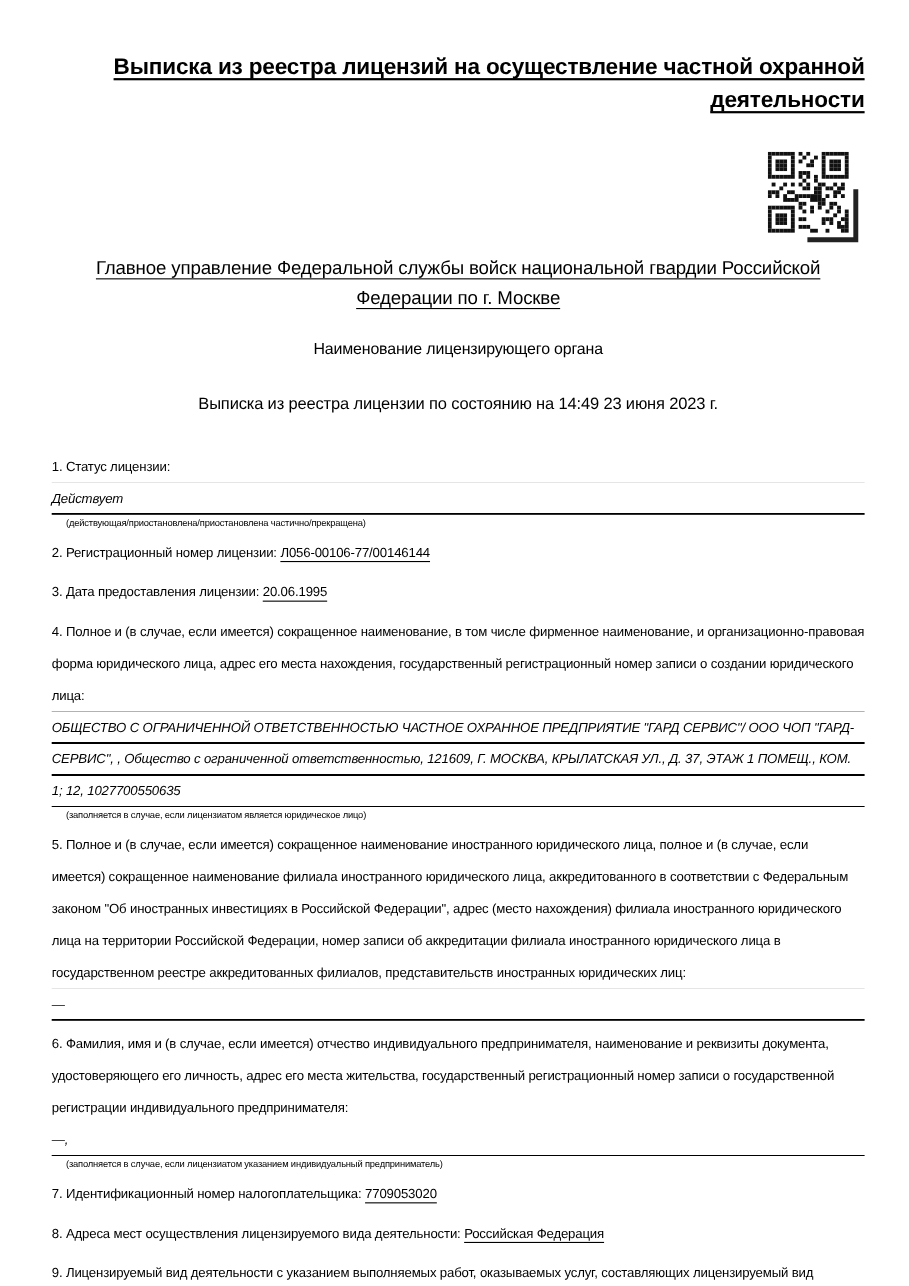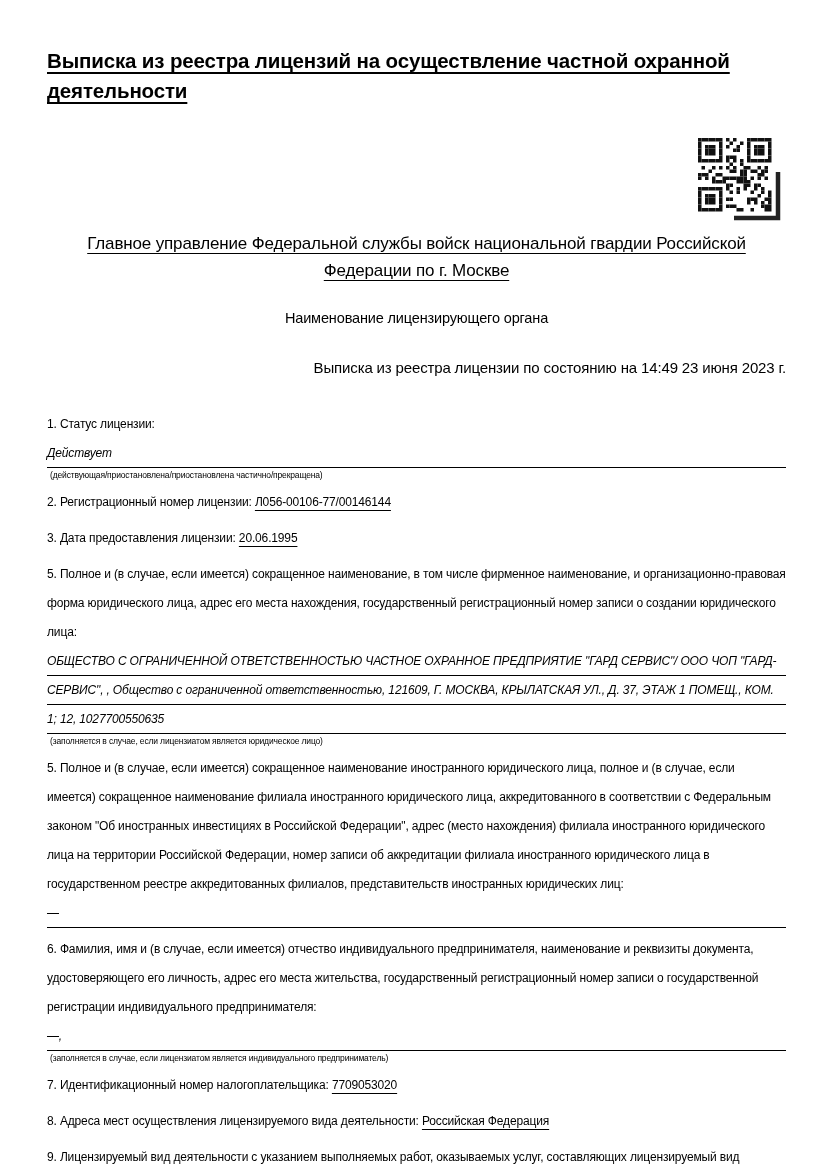--- a/index.html
+++ b/index.html
@@ -5,46 +5,46 @@
   * { margin: 0; padding: 0; box-sizing: border-box; }
   html, body { background: #ffffff; }
   body {
     width: 826px; height: 1169px; overflow: hidden;
     font-family: "Liberation Sans", "DejaVu Sans", sans-serif;
     color: #000; letter-spacing: -0.15px;
   }
   .page { padding: 46px 40px 0 47px; }
 
   .title {
-    font-size: 20.5px; font-weight: 700; text-align: left;
+    font-size: 20.5px; font-weight: 700; text-align: right;
     line-height: 30px; text-decoration: underline; text-underline-offset: 4px;
     text-decoration-thickness: 1.5px; margin-bottom: 32px;
   }
 
   .qr-row { display: flex; justify-content: flex-end; padding-right: 4px; margin-bottom: 8px; }
   .qr-wrap { width: 84px; height: 84px; }
 
   .authority {
     font-size: 17px; font-weight: 500; text-align: center;
     text-decoration: underline; text-underline-offset: 4px;
     line-height: 27px; margin-bottom: 24px;
   }
   .authority-caption { font-size: 14.5px; font-weight: 500; text-align: center; line-height: 20px; margin-bottom: 30px; }
-  .statement { font-size: 15px; font-weight: 500; text-align: right; line-height: 20px; margin-bottom: 32px; }
+  .statement { font-size: 15px; font-weight: 500; text-align: center; line-height: 20px; margin-bottom: 32px; }
 
   .para { font-size: 12px; font-weight: 500; line-height: 29px; }
   .field { margin-bottom: 0; }
   .field + .field { margin-top: 7px; }
 
   .ruled {
     font-size: 12px; font-weight: 500; line-height: 29px;
     background: repeating-linear-gradient(to bottom, transparent 0, transparent 27.6px, #000 27.6px, #000 29px);
     font-style: italic;
   }
-  .note { font-size: 8.5px; font-weight: 400; line-height: 12px; padding-left: 3px; margin: 1px 0 7px 0; }
+  .note { font-size: 8.5px; font-weight: 400; line-height: 12px; padding-left: 3px; margin: 1px 0 7px 10px; }
 
   .uval { text-decoration: underline; text-underline-offset: 3.5px; }
 </style>
 </head>
 <body>
 
 <div class="page">
 
   <h1 class="title">Выписка из реестра лицензий на осуществление частной охранной деятельности</h1>
 
@@ -270,34 +270,34 @@
 
   <div class="field">
     <p class="para"><span>2. Регистрационный номер лицензии:</span> <span class="uval">Л056-00106-77/00146144</span></p>
   </div>
 
   <div class="field">
     <p class="para"><span>3. Дата предоставления лицензии:</span> <span class="uval">20.06.1995</span></p>
   </div>
 
   <div class="field">
-    <p class="para">5. Полное и (в случае, если имеется) сокращенное наименование, в том числе фирменное наименование, и организационно-правовая форма юридического лица, адрес его места нахождения, государственный регистрационный номер записи о создании юридического лица:</p>
+    <p class="para">4. Полное и (в случае, если имеется) сокращенное наименование, в том числе фирменное наименование, и организационно-правовая форма юридического лица, адрес его места нахождения, государственный регистрационный номер записи о создании юридического лица:</p>
     <div class="ruled">ОБЩЕСТВО С ОГРАНИЧЕННОЙ ОТВЕТСТВЕННОСТЬЮ ЧАСТНОЕ ОХРАННОЕ ПРЕДПРИЯТИЕ "ГАРД СЕРВИС"/ ООО ЧОП "ГАРД-СЕРВИС", , Общество с ограниченной ответственностью, 121609, Г. МОСКВА, КРЫЛАТСКАЯ УЛ., Д. 37, ЭТАЖ 1 ПОМЕЩ., КОМ. 1; 12, 1027700550635</div>
     <div class="note">(заполняется в случае, если лицензиатом является юридическое лицо)</div>
   </div>
 
   <div class="field">
     <p class="para">5. Полное и (в случае, если имеется) сокращенное наименование иностранного юридического лица, полное и (в случае, если имеется) сокращенное наименование филиала иностранного юридического лица, аккредитованного в соответствии с Федеральным законом "Об иностранных инвестициях в Российской Федерации", адрес (место нахождения) филиала иностранного юридического лица на территории Российской Федерации, номер записи об аккредитации филиала иностранного юридического лица в государственном реестре аккредитованных филиалов, представительств иностранных юридических лиц:</p>
     <div class="ruled">—</div>
   </div>
 
   <div class="field">
     <p class="para">6. Фамилия, имя и (в случае, если имеется) отчество индивидуального предпринимателя, наименование и реквизиты документа, удостоверяющего его личность, адрес его места жительства, государственный регистрационный номер записи о государственной регистрации индивидуального предпринимателя:</p>
     <div class="ruled">—,</div>
-    <div class="note">(заполняется в случае, если лицензиатом является индивидуального предприниматель)</div>
+    <div class="note">(заполняется в случае, если лицензиатом указанием индивидуальный предприниматель)</div>
   </div>
 
   <div class="field">
     <p class="para"><span>7. Идентификационный номер налогоплательщика:</span> <span class="uval">7709053020</span></p>
   </div>
 
   <div class="field">
     <p class="para"><span>8. Адреса мест осуществления лицензируемого вида деятельности:</span> <span class="uval">Российская Федерация</span></p>
   </div>
 

